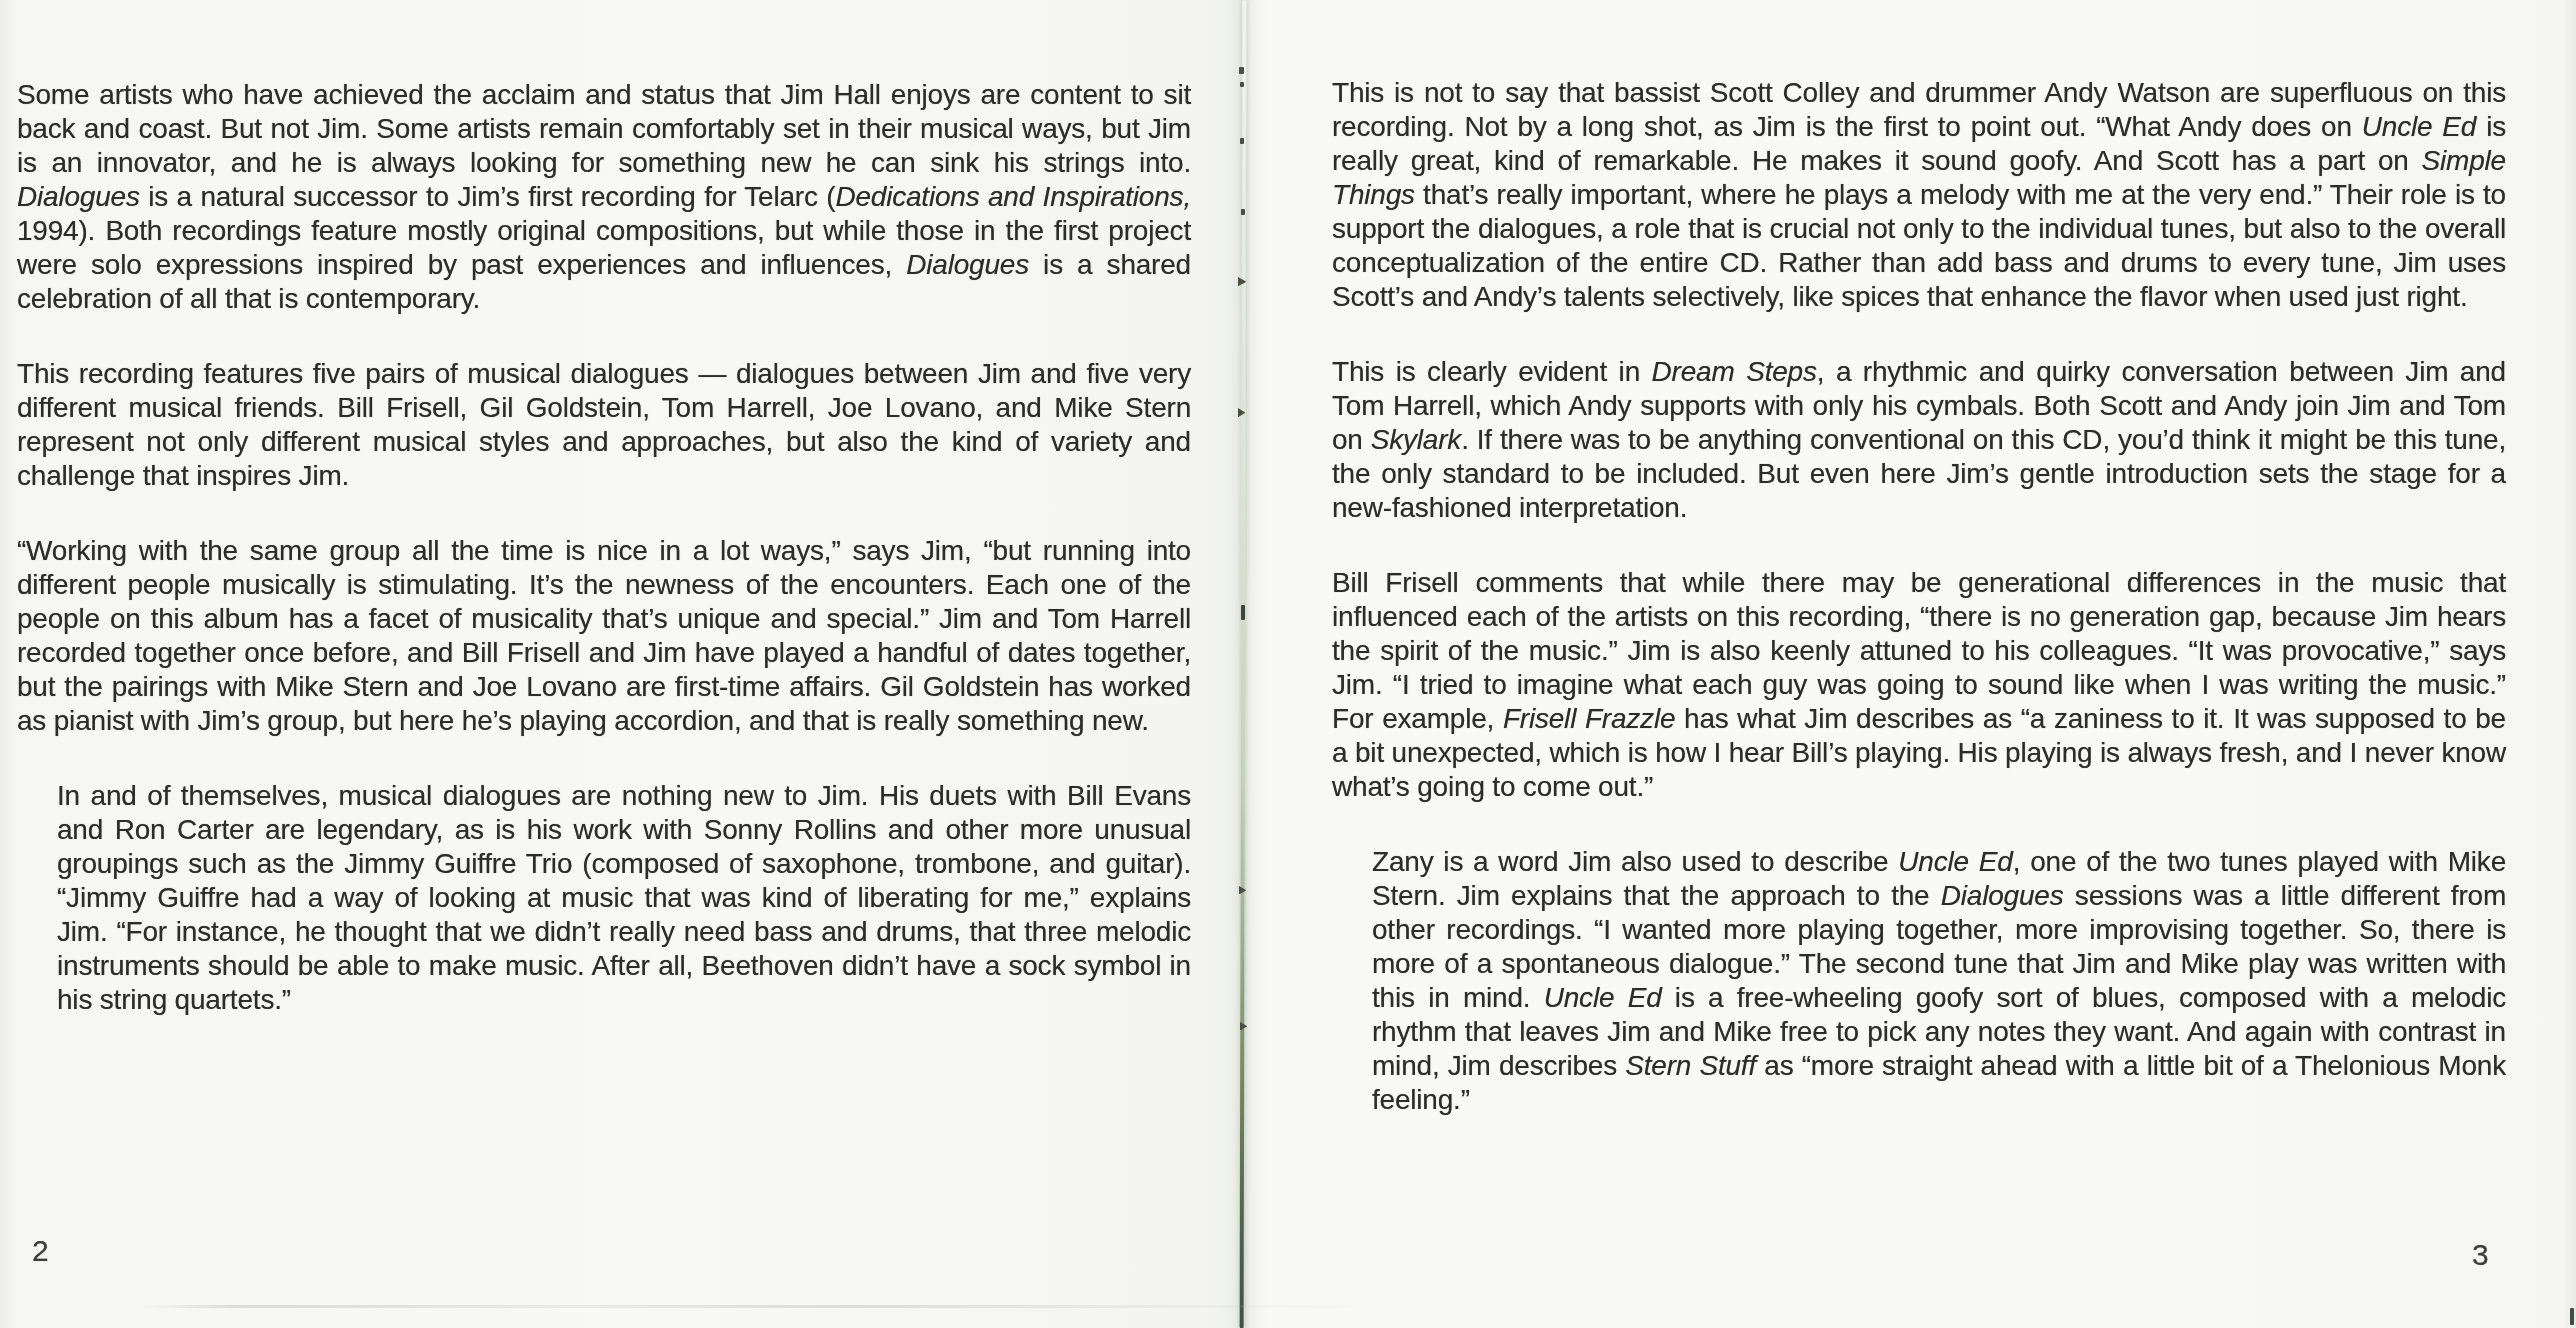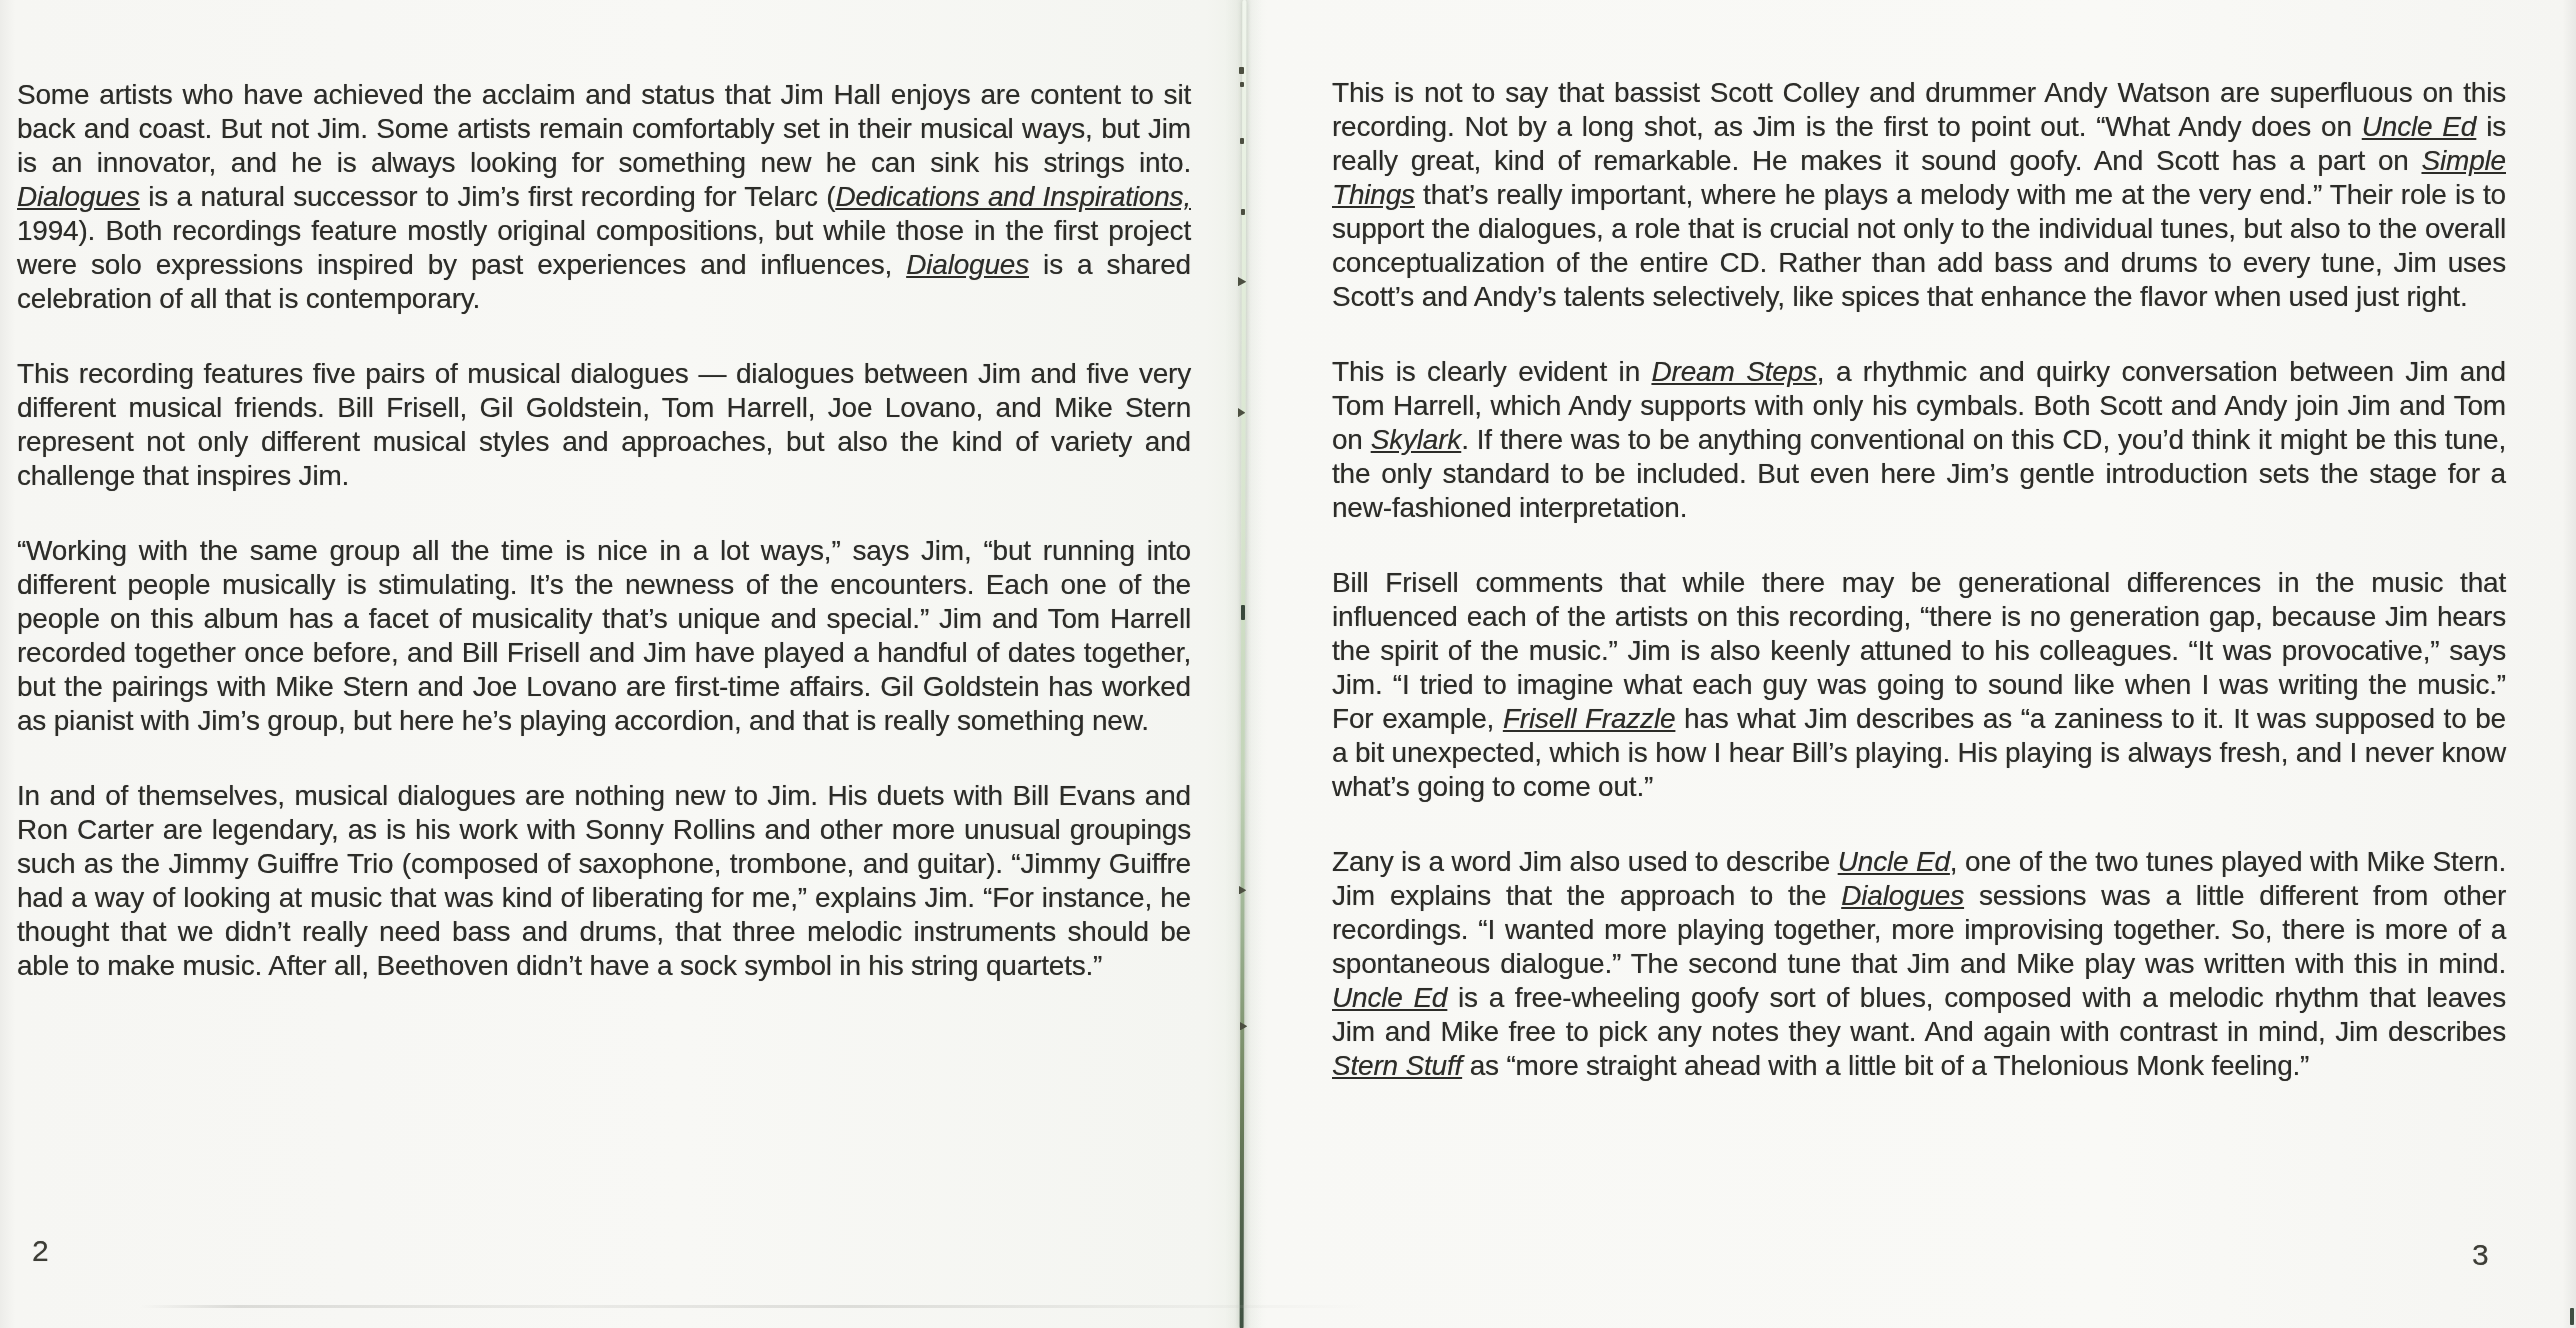--- a/index.html
+++ b/index.html
@@ -30,22 +30,22 @@
   .page.right .text-block { left: 89px; top: 76px; }
   .text-block p {
     margin: 0 0 41px 0;
     font-size: 28px;
     line-height: 34px;
     text-align: justify;
     letter-spacing: -0.2px;
     hyphens: none;
     text-shadow: 0 0 0.7px rgba(44,44,40,0.55);
   }
-  .text-block p:last-child { margin-bottom: 0; }
-  .it { font-style: italic; text-decoration: underline; }
+  .text-block p:last-child { margin-bottom: 0; margin-left: 40px; }
+  .it { font-style: italic; }
   .pgnum {
     position: absolute;
     font-size: 30px;
     color: #3d3d36;
     text-shadow: 0 0 0.7px rgba(44,44,40,0.5);
   }
   .pgnum.left-num  { left: 32px;   top: 1234px; }
   .pgnum.right-num { left: 2472px; top: 1238px; }
   
   .fold-shadow {

